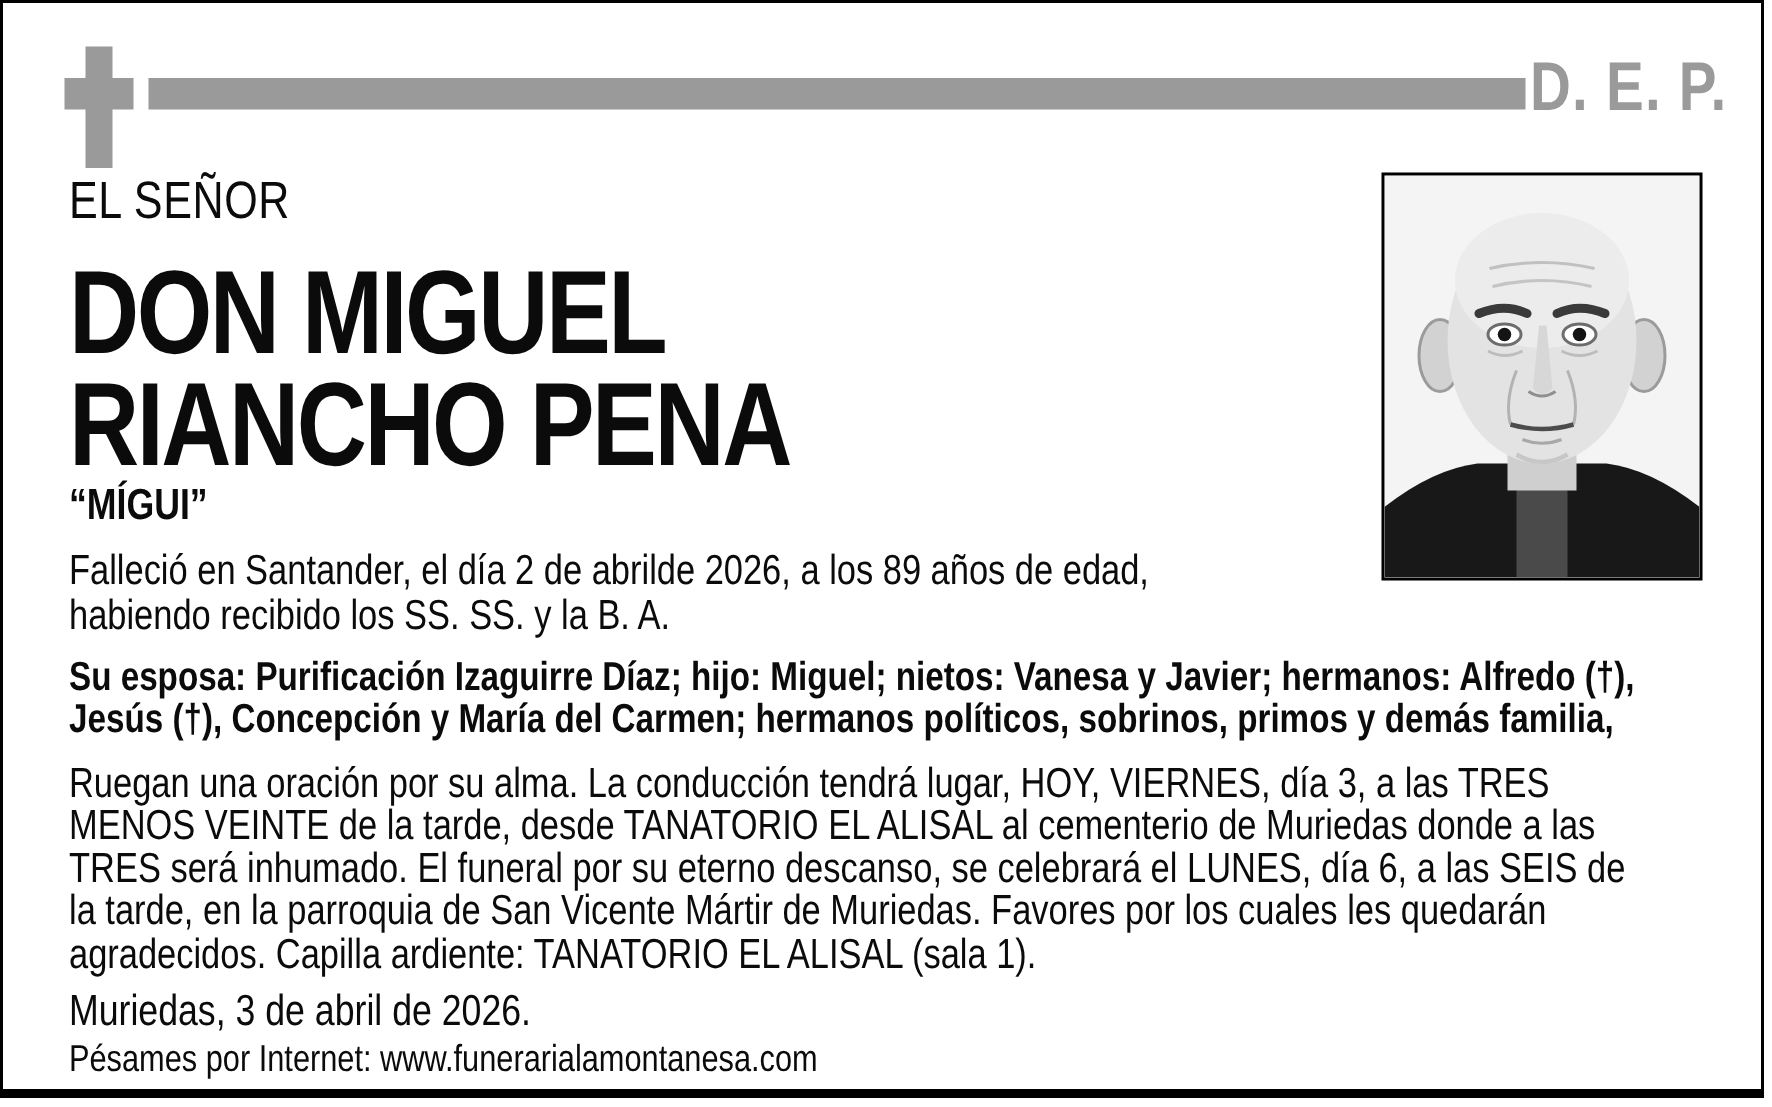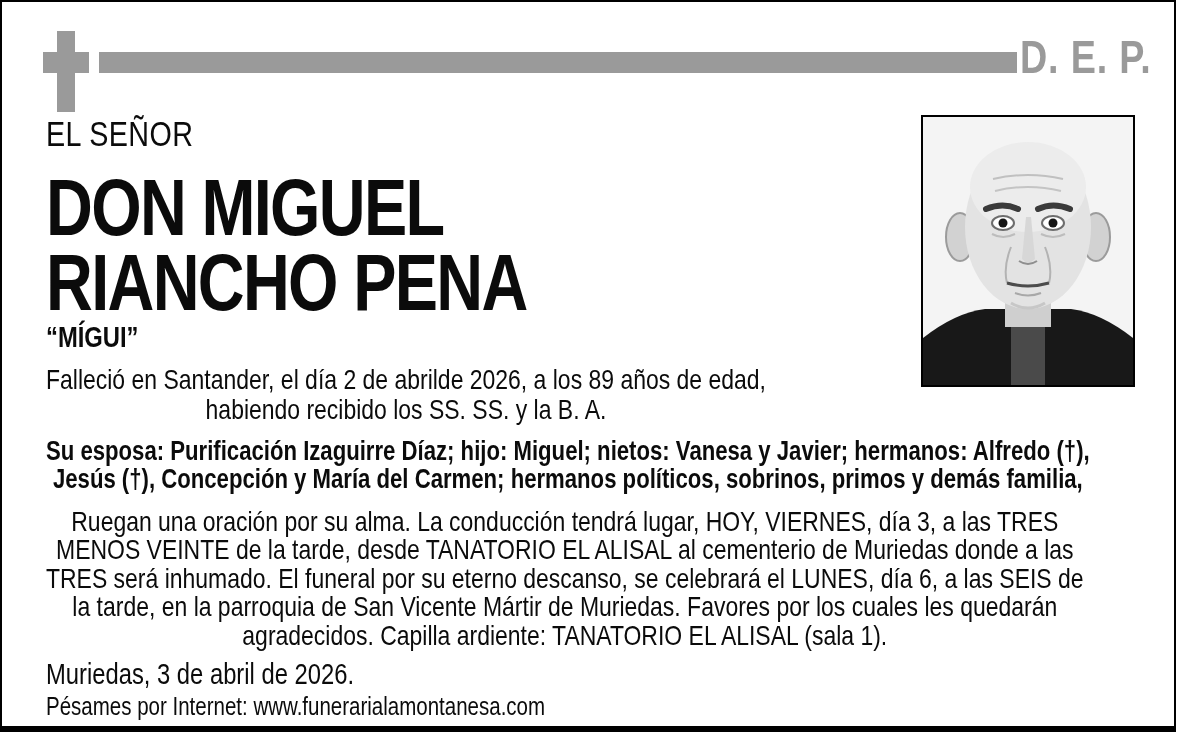--- a/index.html
+++ b/index.html
@@ -1,18 +1,18 @@
 <!DOCTYPE html>
 <html><head>
 <meta charset="utf-8">
 <style>
   html,body { margin:0; padding:0; background:#ffffff; }
   .canvas {
     position:relative; width:1181px; height:738px; background:#ffffff;
-    font-family:"Liberation Sans", sans-serif; color:#0b0b0b; overflow:hidden;text-align:center;
+    font-family:"Liberation Sans", sans-serif; color:#0b0b0b; overflow:hidden;
   }
   .frame {
     position:absolute; left:0; top:0; width:1172px; height:724px;
     border:2px solid #000; border-bottom-width:6px; background:#fff;
   }
   .gray { background:#9a9a9a; position:absolute; }
   .cx { position:absolute; transform:scaleX(0.82); transform-origin:0 0; white-space:nowrap; }
   .dep {
     left:1018px; top:28px; font-size:46px; font-weight:bold; color:#9a9a9a;
     letter-spacing:1px;

